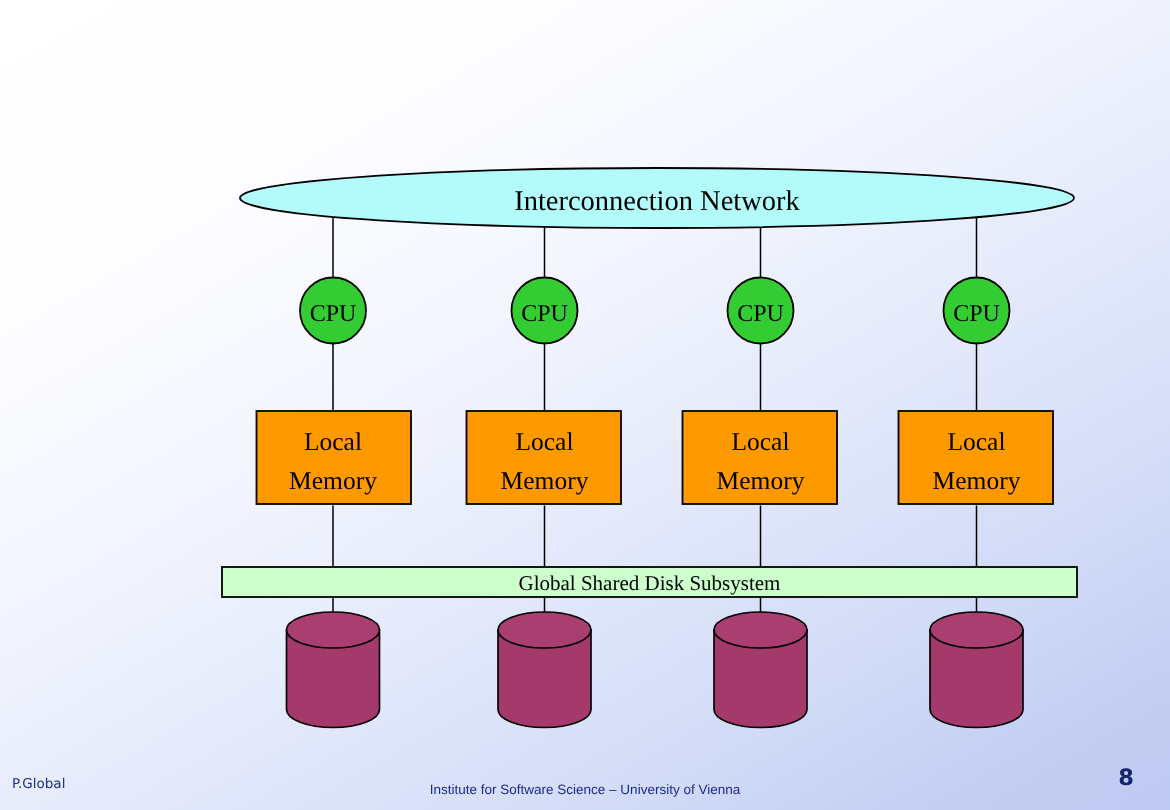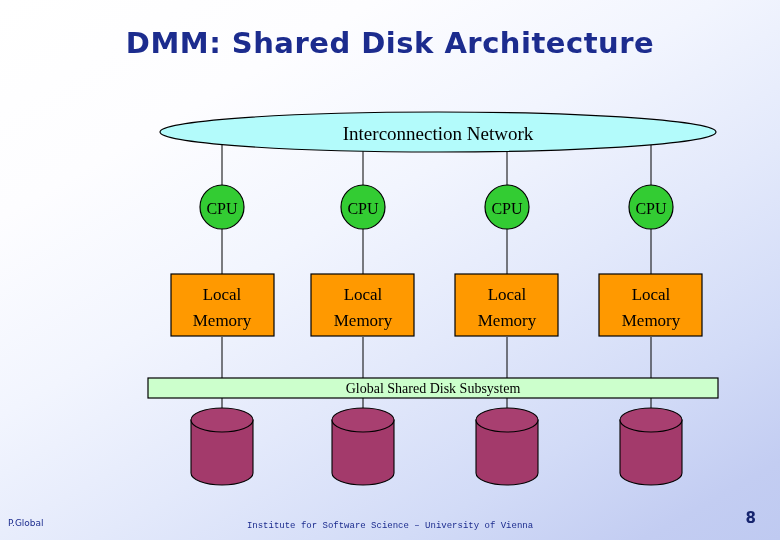--- a/index.html
+++ b/index.html
@@ -70,41 +70,40 @@
     font-size: 9px;
     color: #1c2c8e;
     white-space: nowrap;
   }
   #footer-center {
     position: absolute;
     left: 0;
     top: 521px;
     width: 780px;
     text-align: center;
-    font-family: Liberation Mono, monospace;
+    font-family: Liberation Sans, sans-serif;
     font-size: 9px;
     color: #1c2c8e;
     white-space: nowrap;
   }
   #footer-page {
     position: absolute;
     right: 24px;
     top: 509px;
     font-family: "DejaVu Sans", sans-serif;
     font-size: 15px;
     font-weight: bold;
     color: #16246e;
   }
 </style>
 </head>
 <body>
 
 <div id="slide">
 
-  <div id="title">DMM: Shared Disk Architecture</div>
 
   <div id="diagram">
     <svg width="780" height="540" viewBox="0 0 780 540">
 
       <g stroke="#000000" stroke-width="1">
         <line x1="222" y1="145" x2="222" y2="186"></line>
         <line x1="363" y1="145" x2="363" y2="186"></line>
         <line x1="507" y1="145" x2="507" y2="186"></line>
         <line x1="651" y1="145" x2="651" y2="186"></line>
       </g>

